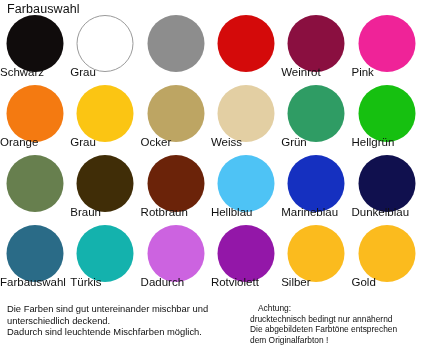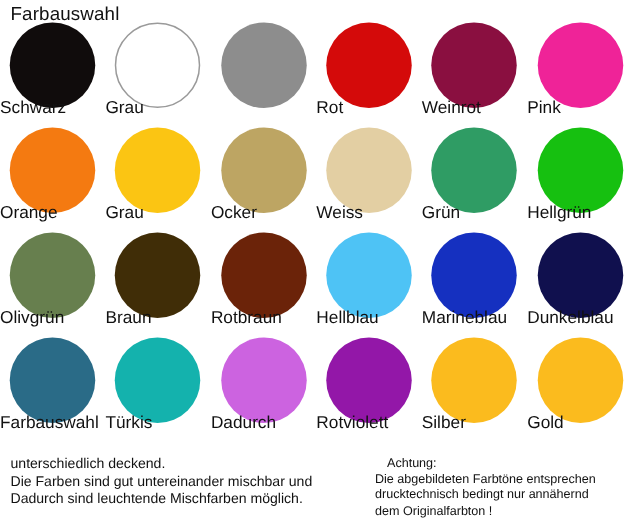--- a/index.html
+++ b/index.html
@@ -124,21 +124,20 @@
       </div>
       <div class="swatch-cell">
         <div class="swatch-disc outlined" style="background: rgb(255, 255, 255);"></div>
         <div class="swatch-label">Grau</div>
       </div>
       <div class="swatch-cell">
         <div class="swatch-disc" style="background: rgb(141, 141, 141);"></div>
       </div>
       <div class="swatch-cell">
         <div class="swatch-disc" style="background: rgb(212, 10, 10);"></div>
-        <div class="swatch-label">Rot</div>
       </div>
       <div class="swatch-cell">
         <div class="swatch-disc" style="background: rgb(138, 15, 64);"></div>
         <div class="swatch-label">Weinrot</div>
       </div>
       <div class="swatch-cell">
         <div class="swatch-disc" style="background: rgb(239, 35, 152);"></div>
         <div class="swatch-label">Pink</div>
       </div>
       <div class="swatch-cell">
@@ -160,21 +159,20 @@
       <div class="swatch-cell">
         <div class="swatch-disc" style="background: rgb(47, 156, 100);"></div>
         <div class="swatch-label">Grün</div>
       </div>
       <div class="swatch-cell">
         <div class="swatch-disc" style="background: rgb(22, 192, 16);"></div>
         <div class="swatch-label">Hellgrün</div>
       </div>
       <div class="swatch-cell">
         <div class="swatch-disc" style="background: rgb(103, 127, 78);"></div>
-        <div class="swatch-label">Olivgrün</div>
       </div>
       <div class="swatch-cell">
         <div class="swatch-disc" style="background: rgb(64, 45, 7);"></div>
         <div class="swatch-label">Braun</div>
       </div>
       <div class="swatch-cell">
         <div class="swatch-disc" style="background: rgb(107, 35, 9);"></div>
         <div class="swatch-label">Rotbraun</div>
       </div>
       <div class="swatch-cell">
@@ -211,26 +209,26 @@
       </div>
       <div class="swatch-cell">
         <div class="swatch-disc" style="background: rgb(251, 187, 30);"></div>
         <div class="swatch-label">Gold</div>
       </div>
     </div>
 
   <div id="notes-area">
 
     <div id="mixing-note">
+      <span class="note-line">Die Farben sind gut untereinander mischbar und</span>
       <span class="note-line">unterschiedlich deckend.</span>
-      <span class="note-line">Die Farben sind gut untereinander mischbar und</span>
       <span class="note-line">Dadurch sind leuchtende Mischfarben möglich.</span>
     </div>
 
     <div id="warning-note">
       <span id="warning-heading">Achtung:</span>
+      <span class="note-line">drucktechnisch bedingt nur annähernd</span>
       <span class="note-line">Die abgebildeten Farbtöne entsprechen</span>
-      <span class="note-line">drucktechnisch bedingt nur annähernd</span>
       <span class="note-line">dem Originalfarbton !</span>
     </div>
 
   </div>
 </div>
 
 </body></html>

